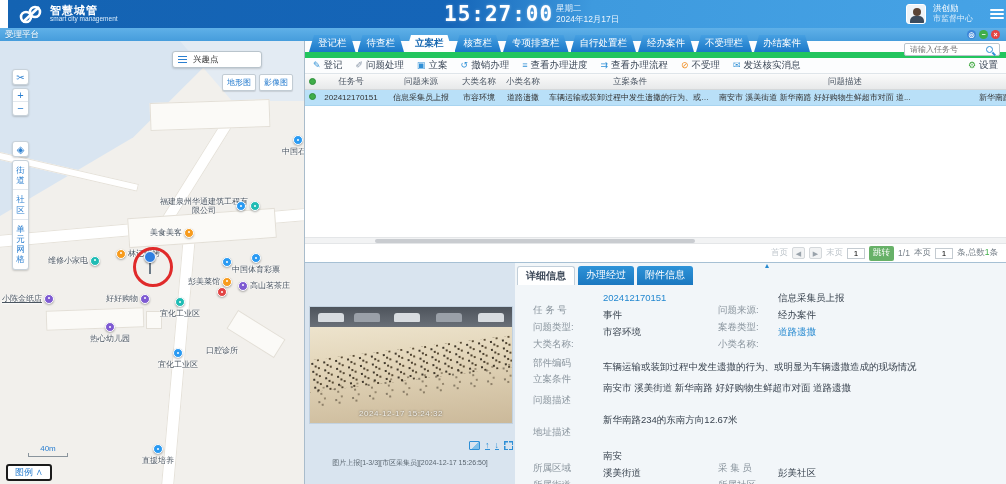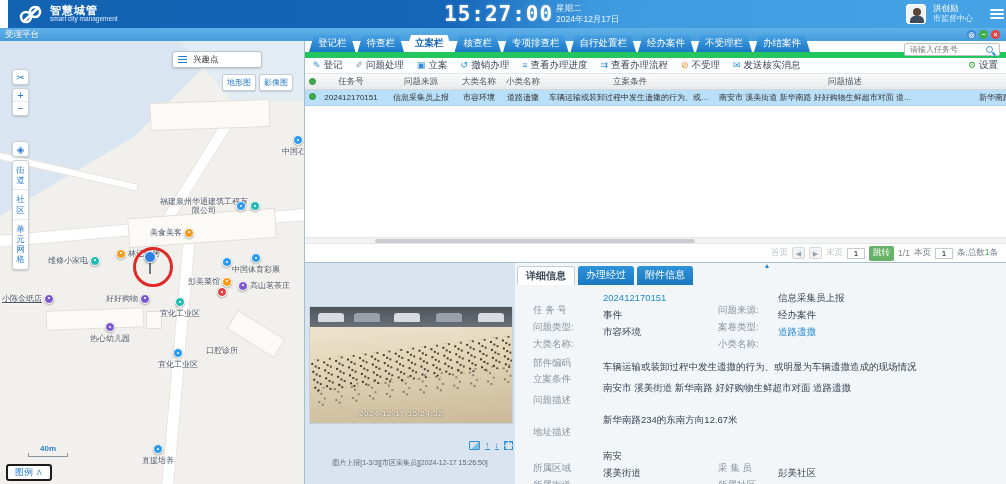--- a/index.html
+++ b/index.html
@@ -55,21 +55,21 @@
   .mctl{position:absolute;left:12px;width:17px;background:#fff;border:1px solid #c8d2da;border-radius:3px;
     color:#2b7fd0;text-align:center;box-shadow:0 1px 2px rgba(0,0,0,.18);}
   .mctl.one{height:16px;font-size:10px;line-height:15px;}
   .zoomer{position:absolute;left:12px;top:47px;width:17px;background:#fff;border:1px solid #c8d2da;border-radius:3px;box-shadow:0 1px 2px rgba(0,0,0,.18);}
   .zbtn{display:block;height:13px;line-height:12px;text-align:center;font-size:11px;color:#2b7fd0;}
   .zbtn:first-child{border-bottom:1px solid #e2e8ee;}
   .vtabs{position:absolute;left:12px;top:119px;width:17px;background:#fff;border:1px solid #c8d2da;border-radius:3px;box-shadow:0 1px 2px rgba(0,0,0,.18);}
   .vtab{display:block;white-space:pre-line;text-align:center;color:#2b7fd0;font-size:8.5px;line-height:1.2;padding:4px 0;border-bottom:1px solid #e2e8ee;}
   .vtab:last-child{border-bottom:none;}
   .scale{position:absolute;left:28px;top:403px;width:40px;text-align:center;}
-  .scale-txt{color:#2b7fd0;font-size:8px;font-weight:bold;}
+  .scale-txt{color:#2b7fd0;font-size:8px;font-weight:normal;}
   .scale-bar{height:4px;border-left:1px solid #8a949c;border-right:1px solid #8a949c;border-bottom:1px solid #8a949c;}
   .legend{position:absolute;left:6px;top:423px;width:46px;height:17px;background:#fff;border:2px solid #1b1b1b;border-radius:3px;
     color:#2b7fd0;font-size:9px;text-align:center;line-height:13px;}
   
   .rp{position:absolute;left:305px;top:41px;width:701px;height:443px;background:#fff;}
   .tabrow{position:absolute;left:0;top:0;width:701px;height:17px;background:#fdfdfe;border-bottom:6px solid #22c55e;display:flex;align-items:flex-end;padding-left:4px;}
   .tab{font-size:9.5px;color:#fff;background:linear-gradient(#46a0e2,#1b78c8);padding:2px 9px 2px;margin-right:2px;
     clip-path:polygon(5px 0,calc(100% - 5px) 0,100% 100%,0 100%);white-space:nowrap;}
   .tab.active{background:#fff;color:#1566b0;font-weight:bold;filter:drop-shadow(0 0 1px #9fb6c8);}
   .q-search{position:absolute;right:6px;top:2px;width:96px;height:13px;border:1px solid #b9c4cc;border-radius:2px;background:#fff;display:flex;align-items:center;padding:0 3px;}

